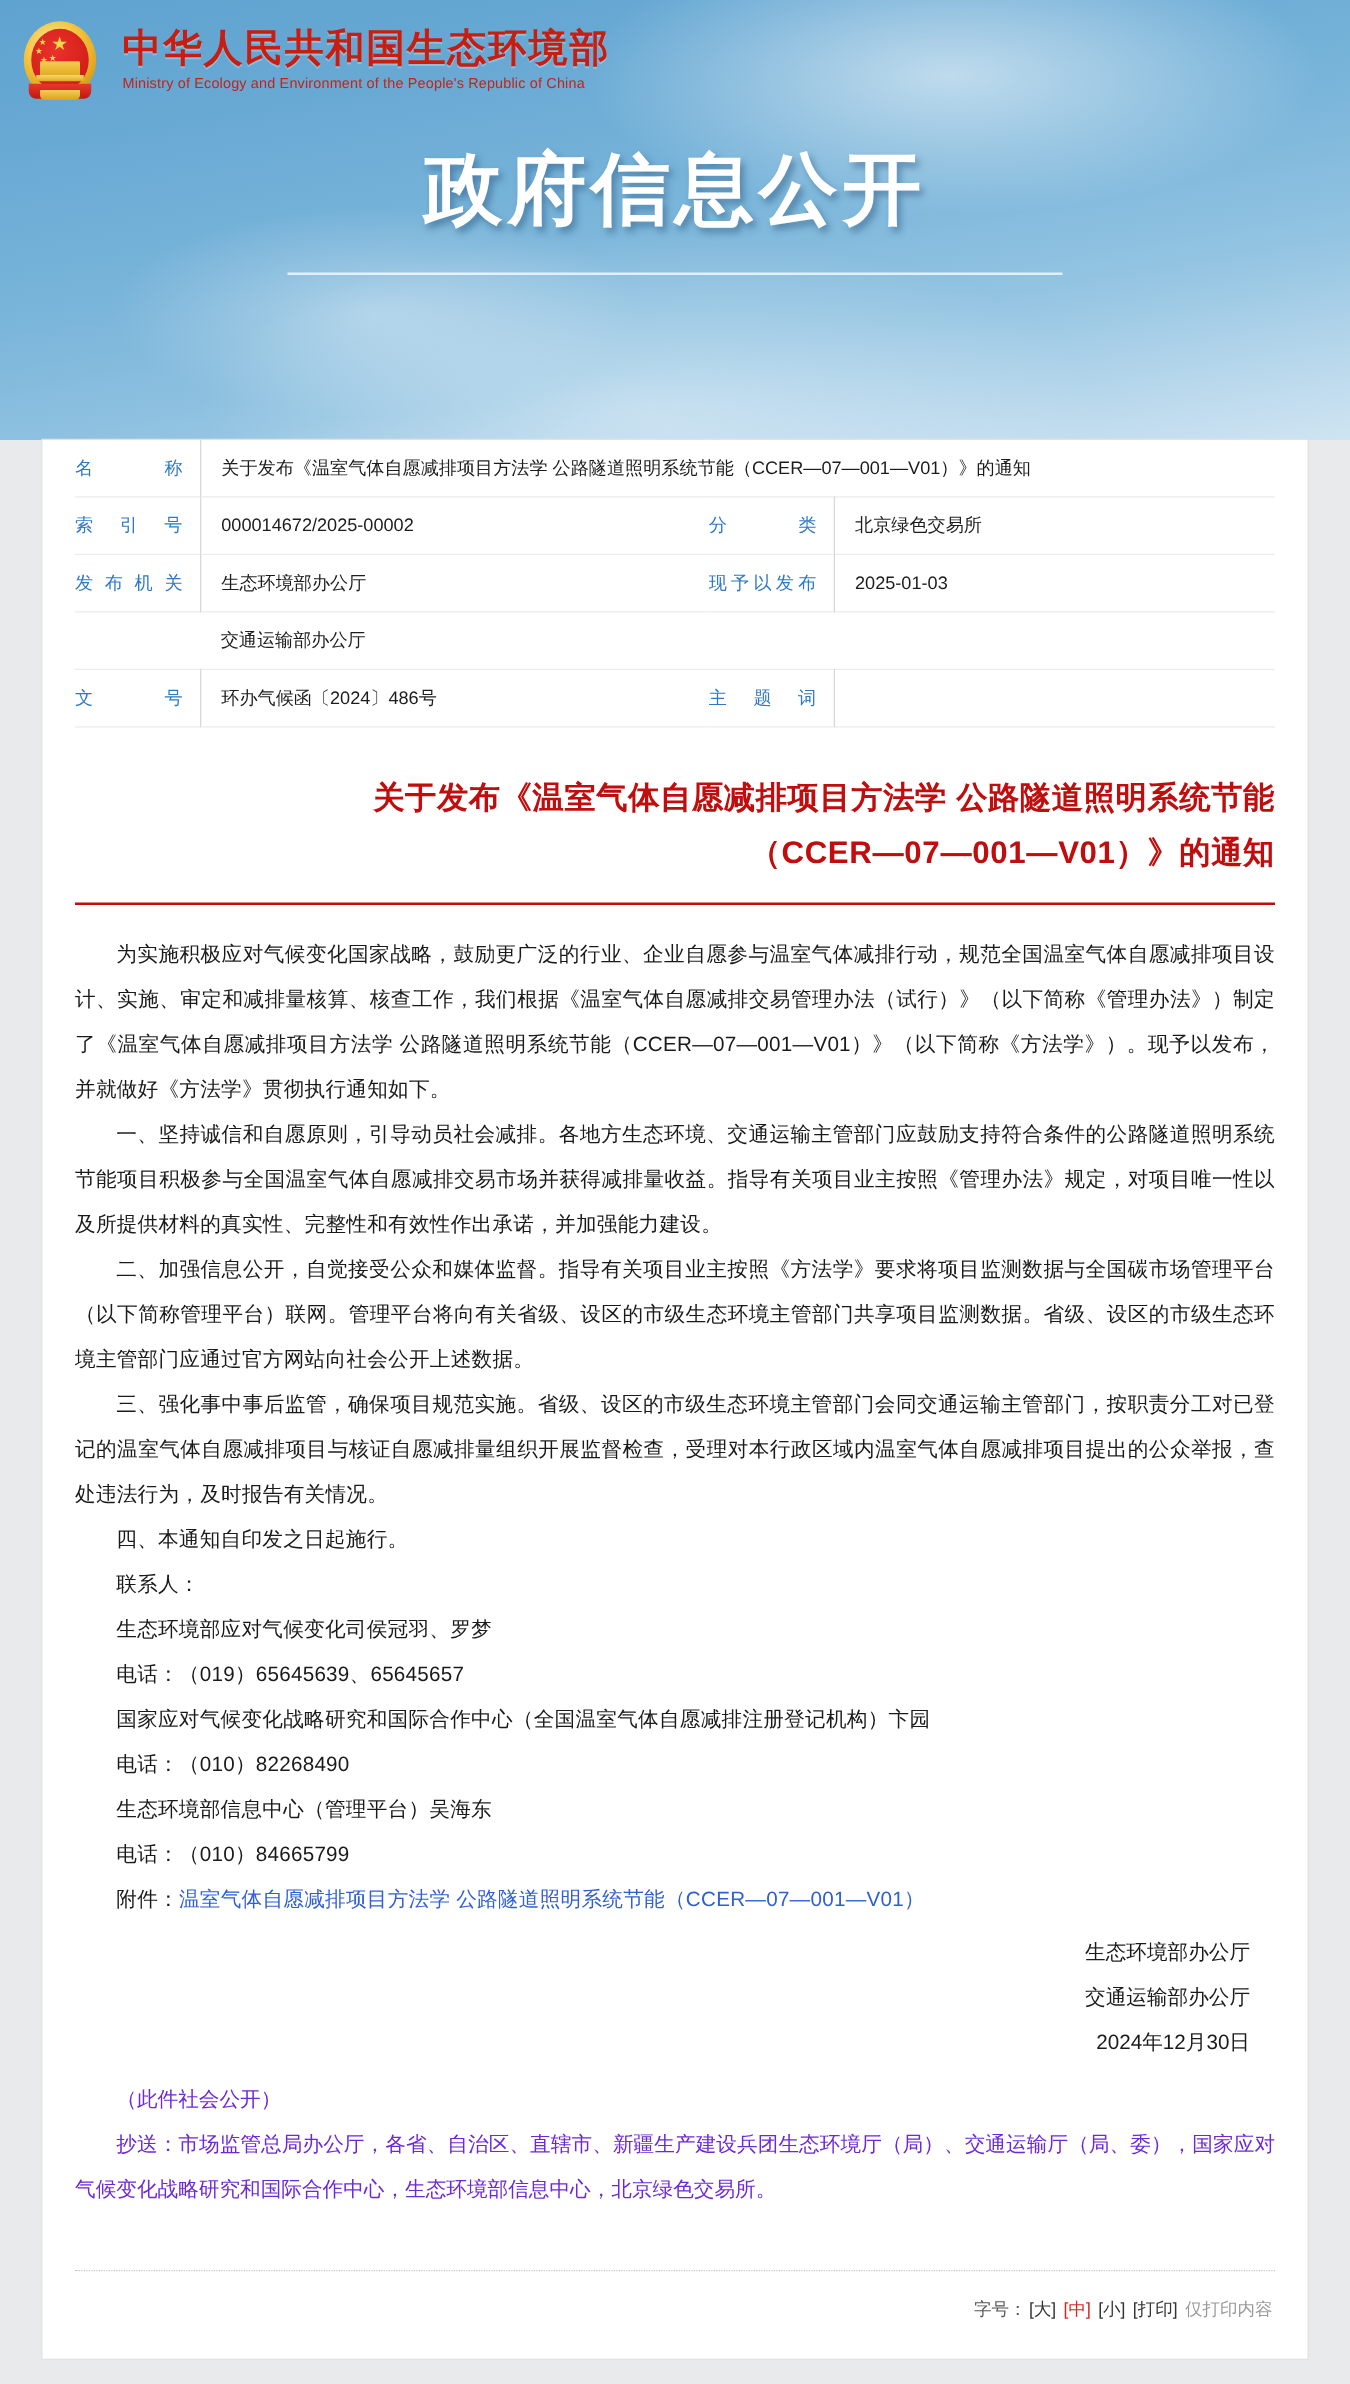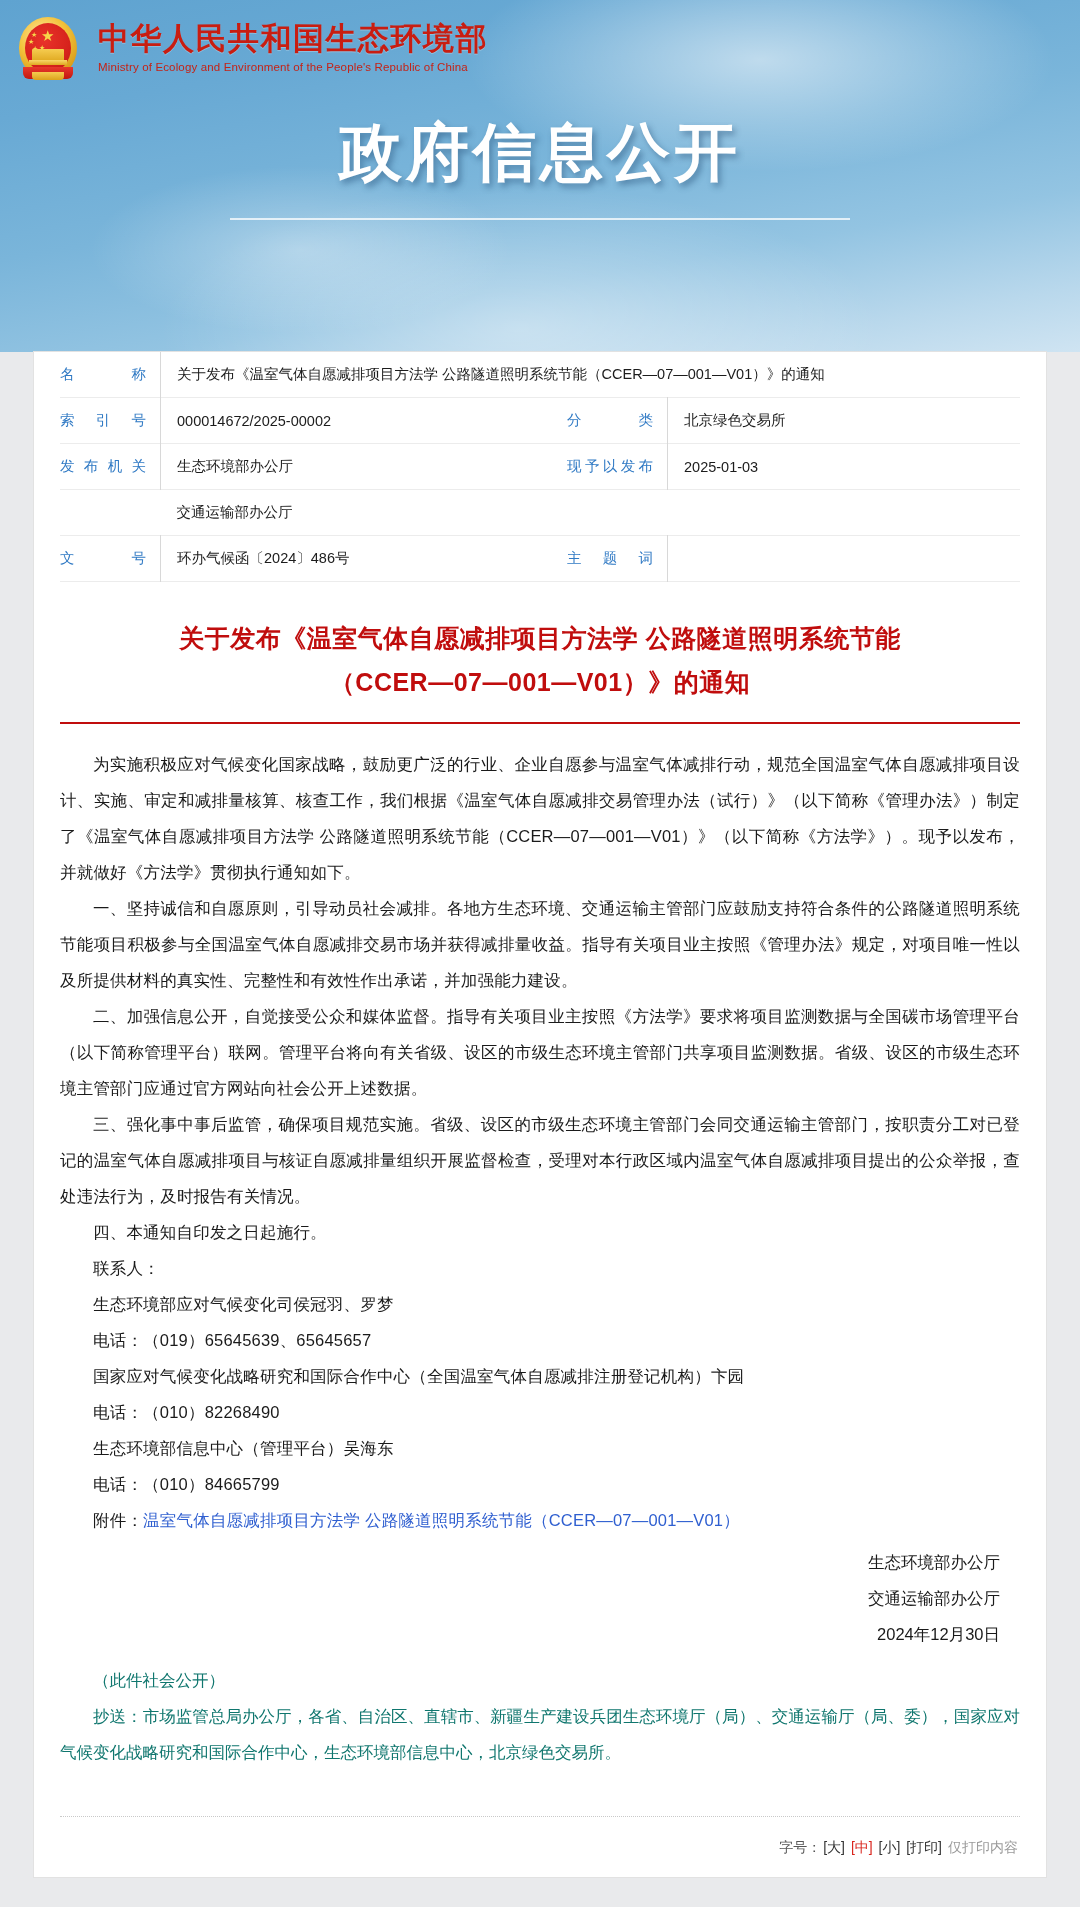--- a/index.html
+++ b/index.html
@@ -147,21 +147,21 @@
   .val{
     border-left:1px solid #d8d8d8;
     padding-left:16px !important;
     color:#1c1c1c;
     font-size:14.5px;
   }
 
   
   .doc-head{
     margin-top:34px;
-    text-align:center;
+    text-align:right;
   }
   .doc-title{
     color:#c00d0d;
     font-size:25px;
     font-weight:bold;
     line-height:44px;
     letter-spacing:0.5px;
   }
   .doc-title-rule{
     margin:18px auto 0;
@@ -188,37 +188,37 @@
     text-align:right;
     font-size:16.5px;
     line-height:36px;
     color:#1a1a1a;
     padding-right:20px;
   }
   .after-sign{
     margin-top:10px;
     font-size:16.5px;
     line-height:36px;
-    color:#0f766e;
+    color:#6d28d9;
     text-align:justify;
   }
   .after-sign p{margin:0;}
   .after-sign p.ind{text-indent:2em;}
 
   
   .dotted{
     margin:46px 0 0;
     border-top:1px dotted #c9c9c9;
     height:0;
   }
   .tools{
     text-align:right;
     font-size:14px;
     color:#555;
-    padding:22px 2px 20px 0;
+    padding:22px 2px 30px 0;
   }
   .tools span{margin-left:2px;}
   .tools .t-red{color:#d9251d;}
   .tools .t-link{color:#333;cursor:pointer;}
   .tools .t-muted{color:#9a9a9a;margin-left:6px;}
   .bottom-pad{height:46px;background:#e9eaec;}
 </style>
 </head>
 <body>
 

